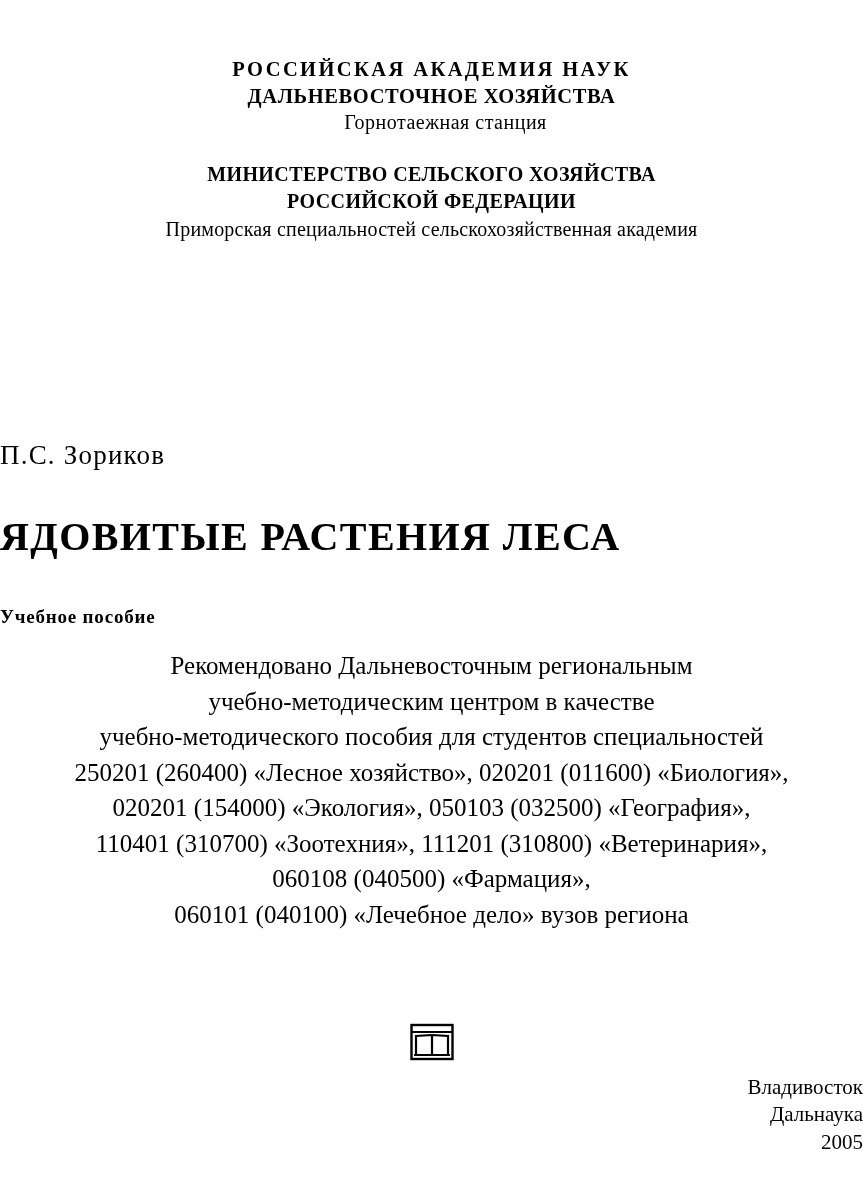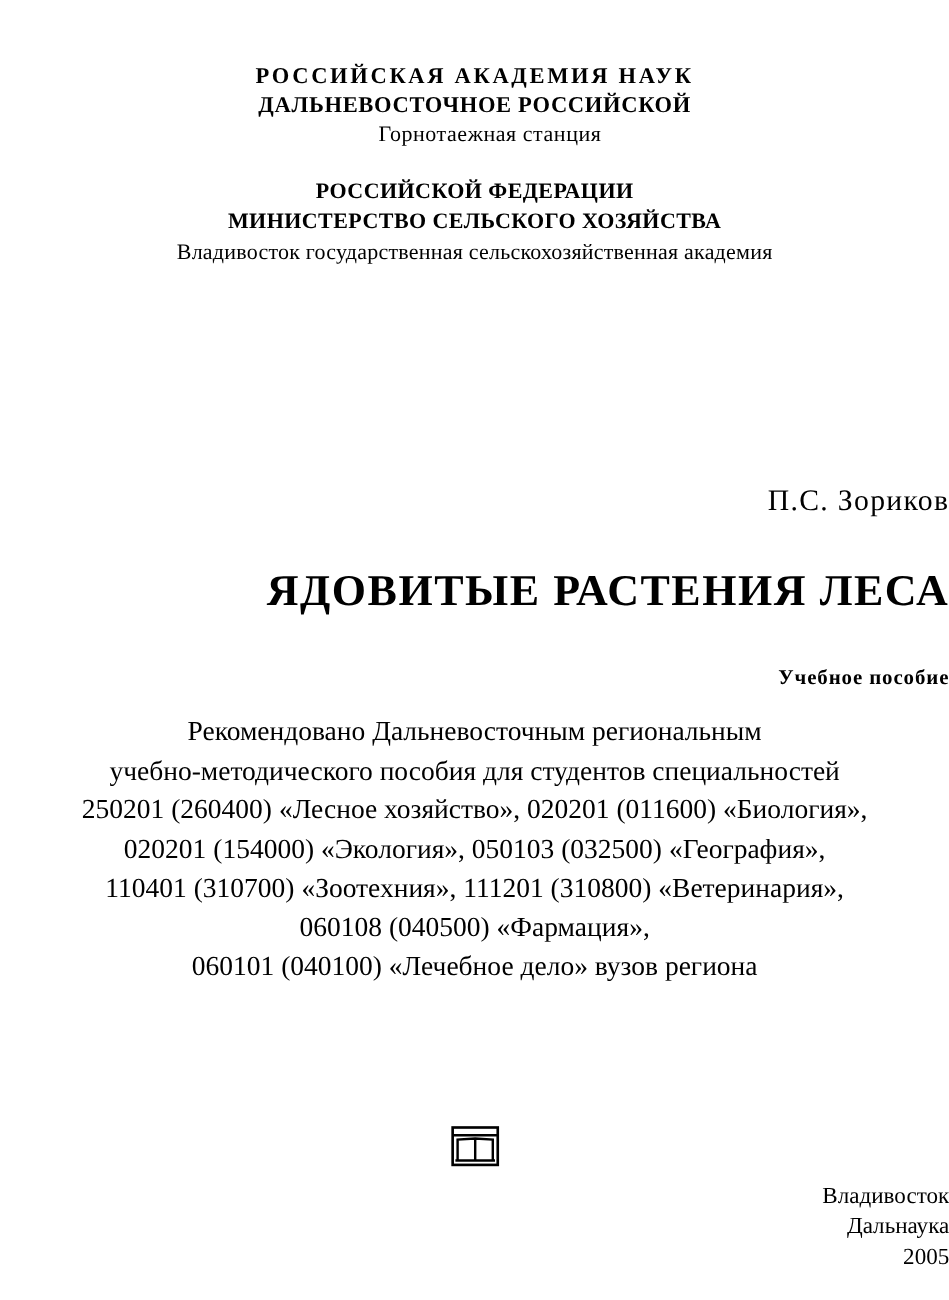--- a/index.html
+++ b/index.html
@@ -70,42 +70,41 @@
     margin: 0;
     margin-top: 2px;
   }
 
   
   .title-block {
     position: absolute;
     top: 440px;
     left: 0;
     width: 863px;
-    text-align: right;
+    text-align: left;
   }
   .author {
     font-size: 27px;
     font-weight: normal;
     letter-spacing: 1.2px;
     margin: 0;
   }
   .book-title {
     font-size: 40px;
     font-weight: bold;
     letter-spacing: 1.4px;
     margin: 0;
     margin-top: 42px;
   }
   .subtitle {
     font-size: 19px;
     font-weight: bold;
     letter-spacing: 0.8px;
     margin: 0;
     margin-top: 46px;
-    padding-left: 32px;
   }
 
   
   .recommendation {
     position: absolute;
     top: 648px;
     left: 0;
     width: 863px;
     text-align: center;
     font-size: 25px;
@@ -136,38 +135,39 @@
     margin: 0;
   }
 </style>
 </head>
 <body>
 
 <div class="page">
 
   <div class="masthead">
     <p class="academy-line">РОССИЙСКАЯ АКАДЕМИЯ НАУК</p>
-    <p class="division-line">ДАЛЬНЕВОСТОЧНОЕ РОССИЙСКОЙ</p>
+    <p class="division-line">ДАЛЬНЕВОСТОЧНОЕ ХОЗЯЙСТВА</p>
     <p class="station-line">Горнотаежная станция</p>
 
     <div class="ministry-block">
+      <p class="ministry-line">МИНИСТЕРСТВО СЕЛЬСКОГО ХОЗЯЙСТВА</p>
       <p class="ministry-line">РОССИЙСКОЙ ФЕДЕРАЦИИ</p>
-      <p class="ministry-line">МИНИСТЕРСТВО СЕЛЬСКОГО ХОЗЯЙСТВА</p>
-      <p class="academy-prim-line">Владивосток государственная сельскохозяйственная академия</p>
+      <p class="academy-prim-line">Приморская специальностей сельскохозяйственная академия</p>
     </div>
   </div>
 
   <div class="title-block">
     <p class="author">П.С. Зориков</p>
     <h1 class="book-title">ЯДОВИТЫЕ РАСТЕНИЯ ЛЕСА</h1>
     <p class="subtitle">Учебное пособие</p>
   </div>
 
   <div class="recommendation">
     <p>Рекомендовано Дальневосточным региональным</p>
+    <p>учебно-методическим центром в качестве</p>
     <p>учебно-методического пособия для студентов специальностей</p>
     <p>250201 (260400) «Лесное хозяйство», 020201 (011600) «Биология»,</p>
     <p>020201 (154000) «Экология», 050103 (032500) «География»,</p>
     <p>110401 (310700) «Зоотехния», 111201 (310800) «Ветеринария»,</p>
     <p>060108 (040500) «Фармация»,</p>
     <p>060101 (040100) «Лечебное дело» вузов региона</p>
   </div>
 
   <div class="publisher">
     <svg class="pub-logo" viewBox="0 0 46 40">

